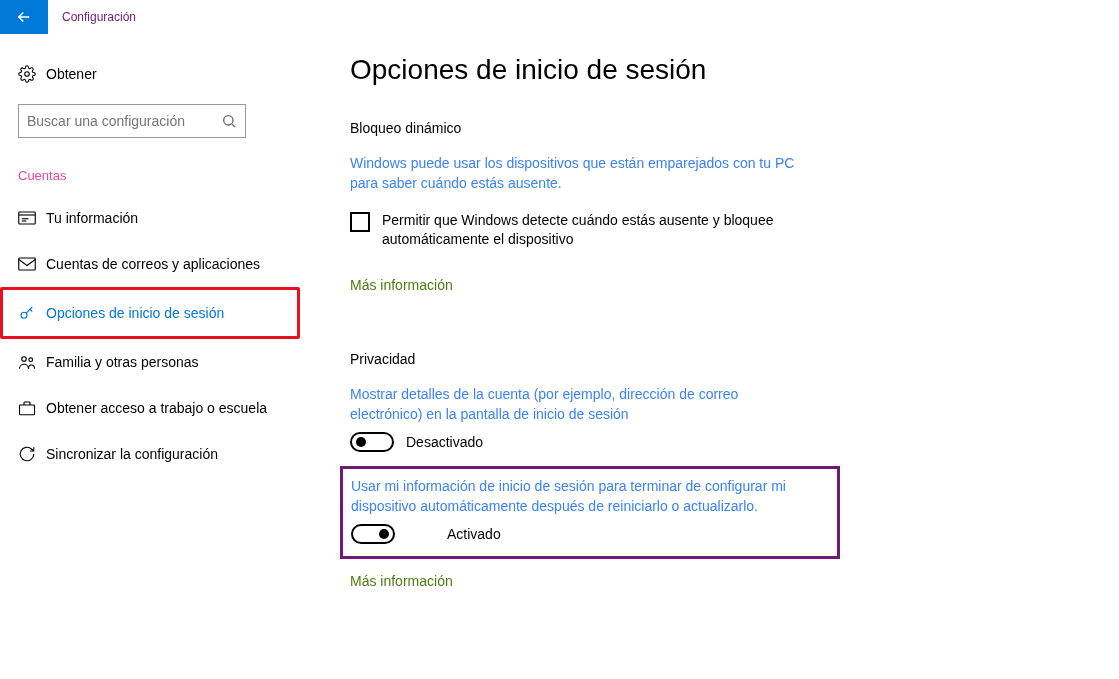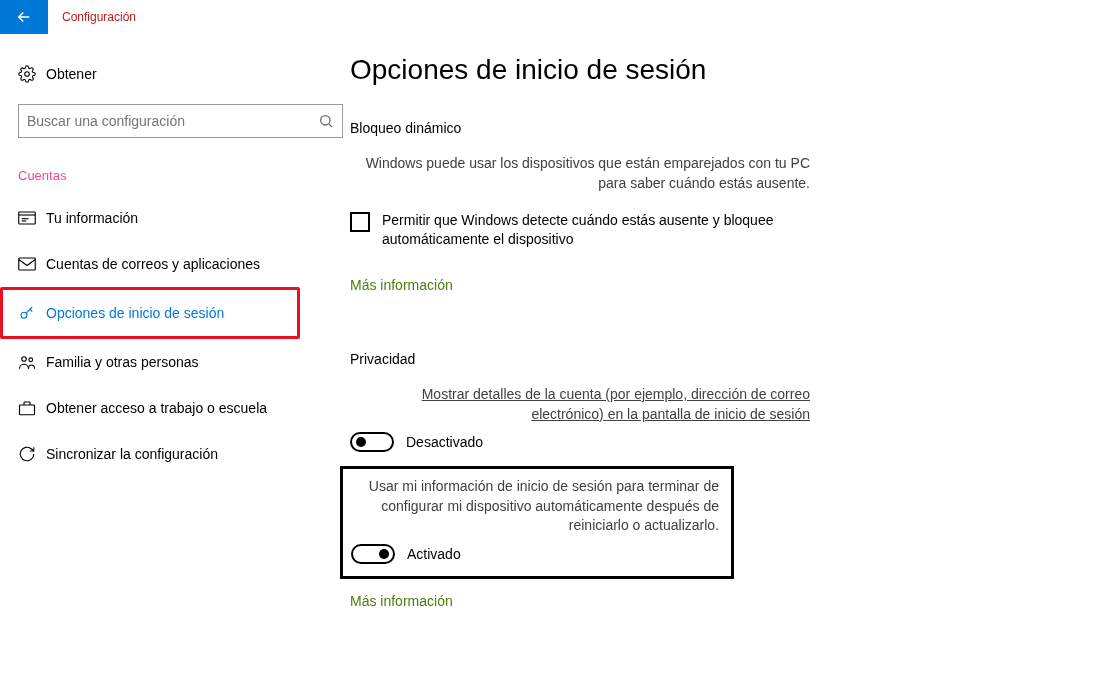--- a/index.html
+++ b/index.html
@@ -23,40 +23,40 @@
     height: 34px;
     background: #0078d7;
     display: flex;
     align-items: center;
     justify-content: center;
     cursor: pointer;
   }
   .title-label {
     padding-left: 14px;
     font-size: 12px;
-    color: #b91c1c;
+    color: #701a75;
   }
   .body-wrap {
     display: flex;
     padding-top: 20px;
   }
   .sidebar {
     width: 320px;
     padding-left: 18px;
   }
   .home-row {
     display: flex;
     align-items: center;
     height: 40px;
     cursor: pointer;
     margin-bottom: 10px;
   }
   .home-row .icon-slot { width: 28px; display:flex; align-items:center; justify-content:flex-start; }
   .search-box {
-    width: 325px;
+    width: 228px;
     height: 32px;
     border: 1px solid #999;
     display: flex;
     align-items: center;
     padding: 16px 8px;
     margin-bottom: 30px;
   }
   .search-box input {
     border: none;
     outline: none;
@@ -105,23 +105,22 @@
   }
   .sect-title {
     font-size: 14px;
     font-weight: 400;
     margin-bottom: 18px;
   }
   .desc {
     font-size: 14px;
     line-height: 1.4;
     margin-bottom: 18px;
-    color: #404040;
+    color: #3b82f6;
     max-width: 460px;
-    text-align: right;
   }
   .checkbox-row {
     display: flex;
     align-items: flex-start;
     margin-bottom: 28px;
     max-width: 460px;
   }
   .checkbox {
     width: 20px;
     height: 20px;
@@ -172,26 +171,26 @@
     border-radius: 50%;
     position: absolute;
     top: 3px;
     right: 4px;
   }
   .toggle-label { font-size: 14px; }
   .privacy-block {
     margin-bottom: 12px;
   }
   .highlight-red-main {
-    border: 3px solid #000000;
+    border: 3px solid #701a75;
     padding: 8px 12px 8px 8px;
     margin-left: -10px;
     margin-bottom: 14px;
     margin-top: -4px;
-    width: 394px;
+    width: 500px;
   }
   .spacer-40 { height: 40px; }
 </style>
 </head>
 <body>
 
 <div class="titlebar">
   <div class="back-btn">
     <svg width="18" height="18" viewBox="0 0 24 24" fill="none" stroke="#fff" stroke-width="2">
         <path d="M19 12H5"></path>
@@ -302,30 +301,30 @@
       <div class="checkbox"></div>
       <span class="checkbox-label">Permitir que Windows detecte cuándo estás ausente y bloquee automáticamente el dispositivo</span>
     </div>
     <a class="link">Más información</a>
 
     <div class="spacer-40"></div>
 
     <h2 class="sect-title">Privacidad</h2>
 
     <div class="privacy-block">
-      <p class="desc" style="margin-bottom:8px;text-decoration:underline;">Mostrar detalles de la cuenta (por ejemplo, dirección de correo electrónico) en la pantalla de inicio de sesión</p>
+      <p class="desc" style="margin-bottom:8px;">Mostrar detalles de la cuenta (por ejemplo, dirección de correo electrónico) en la pantalla de inicio de sesión</p>
       <div class="toggle-row">
         <div class="toggle off"></div>
         <span class="toggle-label">Desactivado</span>
       </div>
     </div>
 
     <div class="highlight-red-main">
       <p class="desc" style="margin-bottom:8px;max-width:440px;">Usar mi información de inicio de sesión para terminar de configurar mi dispositivo automáticamente después de reiniciarlo o actualizarlo.</p>
-      <div class="toggle-row" style="margin-bottom:4px;">
+      <div class="toggle-row" style="margin-bottom:4px;gap:40px;">
         <div class="toggle on"></div>
         <span class="toggle-label">Activado</span>
       </div>
     </div>
 
     <a class="link">Más información</a>
   </div>
 </div>
 
 </body></html>

